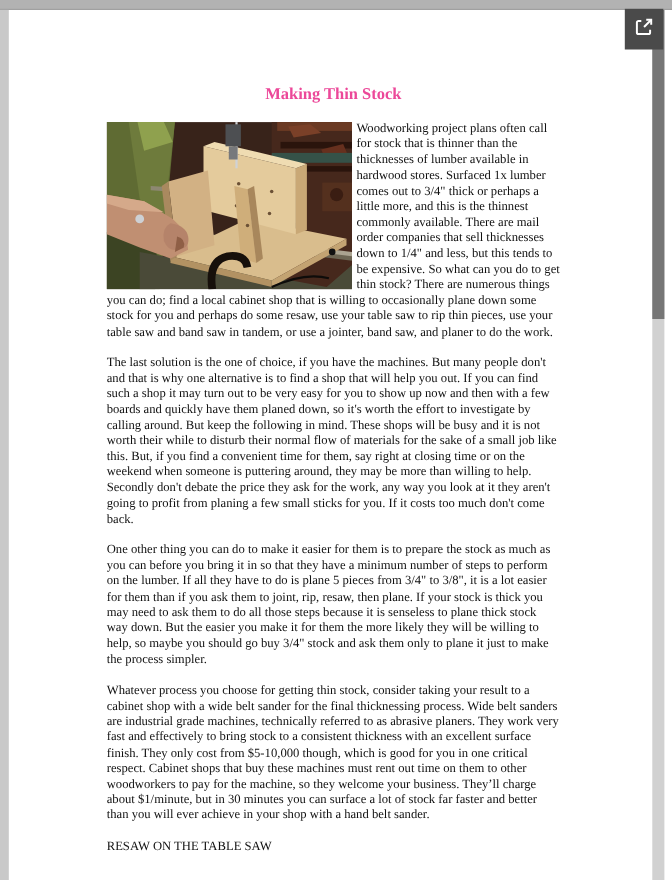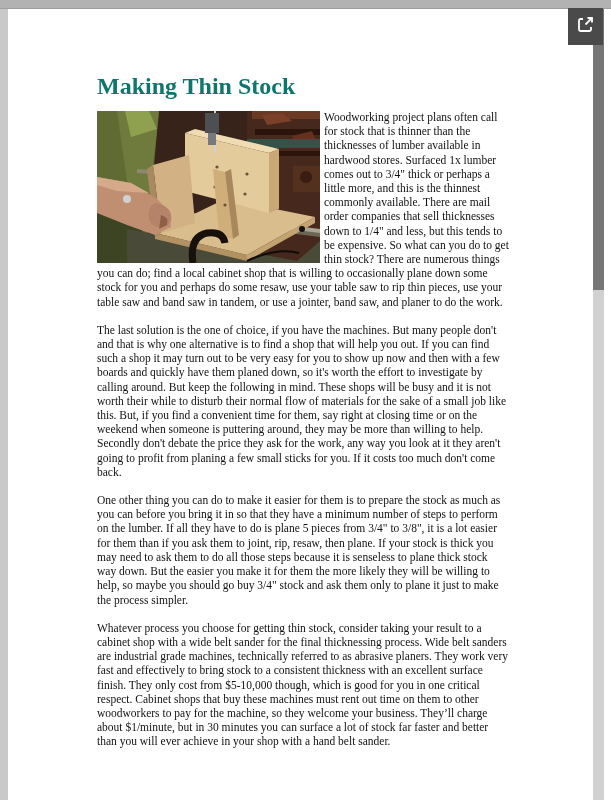--- a/index.html
+++ b/index.html
@@ -56,25 +56,26 @@
   .content {
     position: absolute;
     left: 97px;
     top: 74px;
     width: 412px;
     color: #111;
     font-size: 11.5px;
     line-height: 14.2px;
   }
   .content h1 {
-    font-size: 24px;
+    font-size: 15px;
     line-height: 24px;
     margin: 0 0 12px 0;
     font-weight: bold;
-    color: #0f766e;
+    color: #ec4899;
+    text-align: center;
   }
   .article-body p {
     margin: 0 0 14px 0;
   }
   .photo {
     float: left;
     width: 223px;
     height: 152px;
     margin: 1px 4px 2px 0;
     display: block;
@@ -166,16 +167,17 @@
         <path d="M96,152 q-4,-26 14,-30 q16,-2 18,10" fill="none" stroke="#17100b" stroke-width="7"></path>
         <path d="M150,150 q30,-14 52,-8" fill="none" stroke="#0e0c0a" stroke-width="2"></path>
         <circle cx="205" cy="118" r="3" fill="#111111"></circle>
       </svg>
 
       <p>Woodworking project plans often call for stock that is thinner than the thicknesses of lumber available in hardwood stores. Surfaced 1x lumber comes out to 3/4" thick or perhaps a little more, and this is the thinnest commonly available. There are mail order companies that sell thicknesses down to 1/4" and less, but this tends to be expensive. So what can you do to get thin stock? There are numerous things you can do; find a local cabinet shop that is willing to occasionally plane down some stock for you and perhaps do some resaw, use your table saw to rip thin pieces, use your table saw and band saw in tandem, or use a jointer, band saw, and planer to do the work.</p>
       <p>The last solution is the one of choice, if you have the machines. But many people don't and that is why one alternative is to find a shop that will help you out. If you can find such a shop it may turn out to be very easy for you to show up now and then with a few boards and quickly have them planed down, so it's worth the effort to investigate by calling around. But keep the following in mind. These shops will be busy and it is not worth their while to disturb their normal flow of materials for the sake of a small job like this. But, if you find a convenient time for them, say right at closing time or on the weekend when someone is puttering around, they may be more than willing to help. Secondly don't debate the price they ask for the work, any way you look at it they aren't going to profit from planing a few small sticks for you. If it costs too much don't come back.</p>
       <p>One other thing you can do to make it easier for them is to prepare the stock as much as you can before you bring it in so that they have a minimum number of steps to perform on the lumber. If all they have to do is plane 5 pieces from 3/4" to 3/8", it is a lot easier for them than if you ask them to joint, rip, resaw, then plane. If your stock is thick you may need to ask them to do all those steps because it is senseless to plane thick stock way down. But the easier you make it for them the more likely they will be willing to help, so maybe you should go buy 3/4" stock and ask them only to plane it just to make the process simpler.</p>
       <p>Whatever process you choose for getting thin stock, consider taking your result to a cabinet shop with a wide belt sander for the final thicknessing process. Wide belt sanders are industrial grade machines, technically referred to as abrasive planers. They work very fast and effectively to bring stock to a consistent thickness with an excellent surface finish. They only cost from $5-10,000 though, which is good for you in one critical respect. Cabinet shops that buy these machines must rent out time on them to other woodworkers to pay for the machine, so they welcome your business. They’ll charge about $1/minute, but in 30 minutes you can surface a lot of stock far faster and better than you will ever achieve in your shop with a hand belt sander.</p>
 
+      <p class="footer-heading">RESAW ON THE TABLE SAW</p>
     </div>
   </div>
 
 </div>
 
 </body></html>

